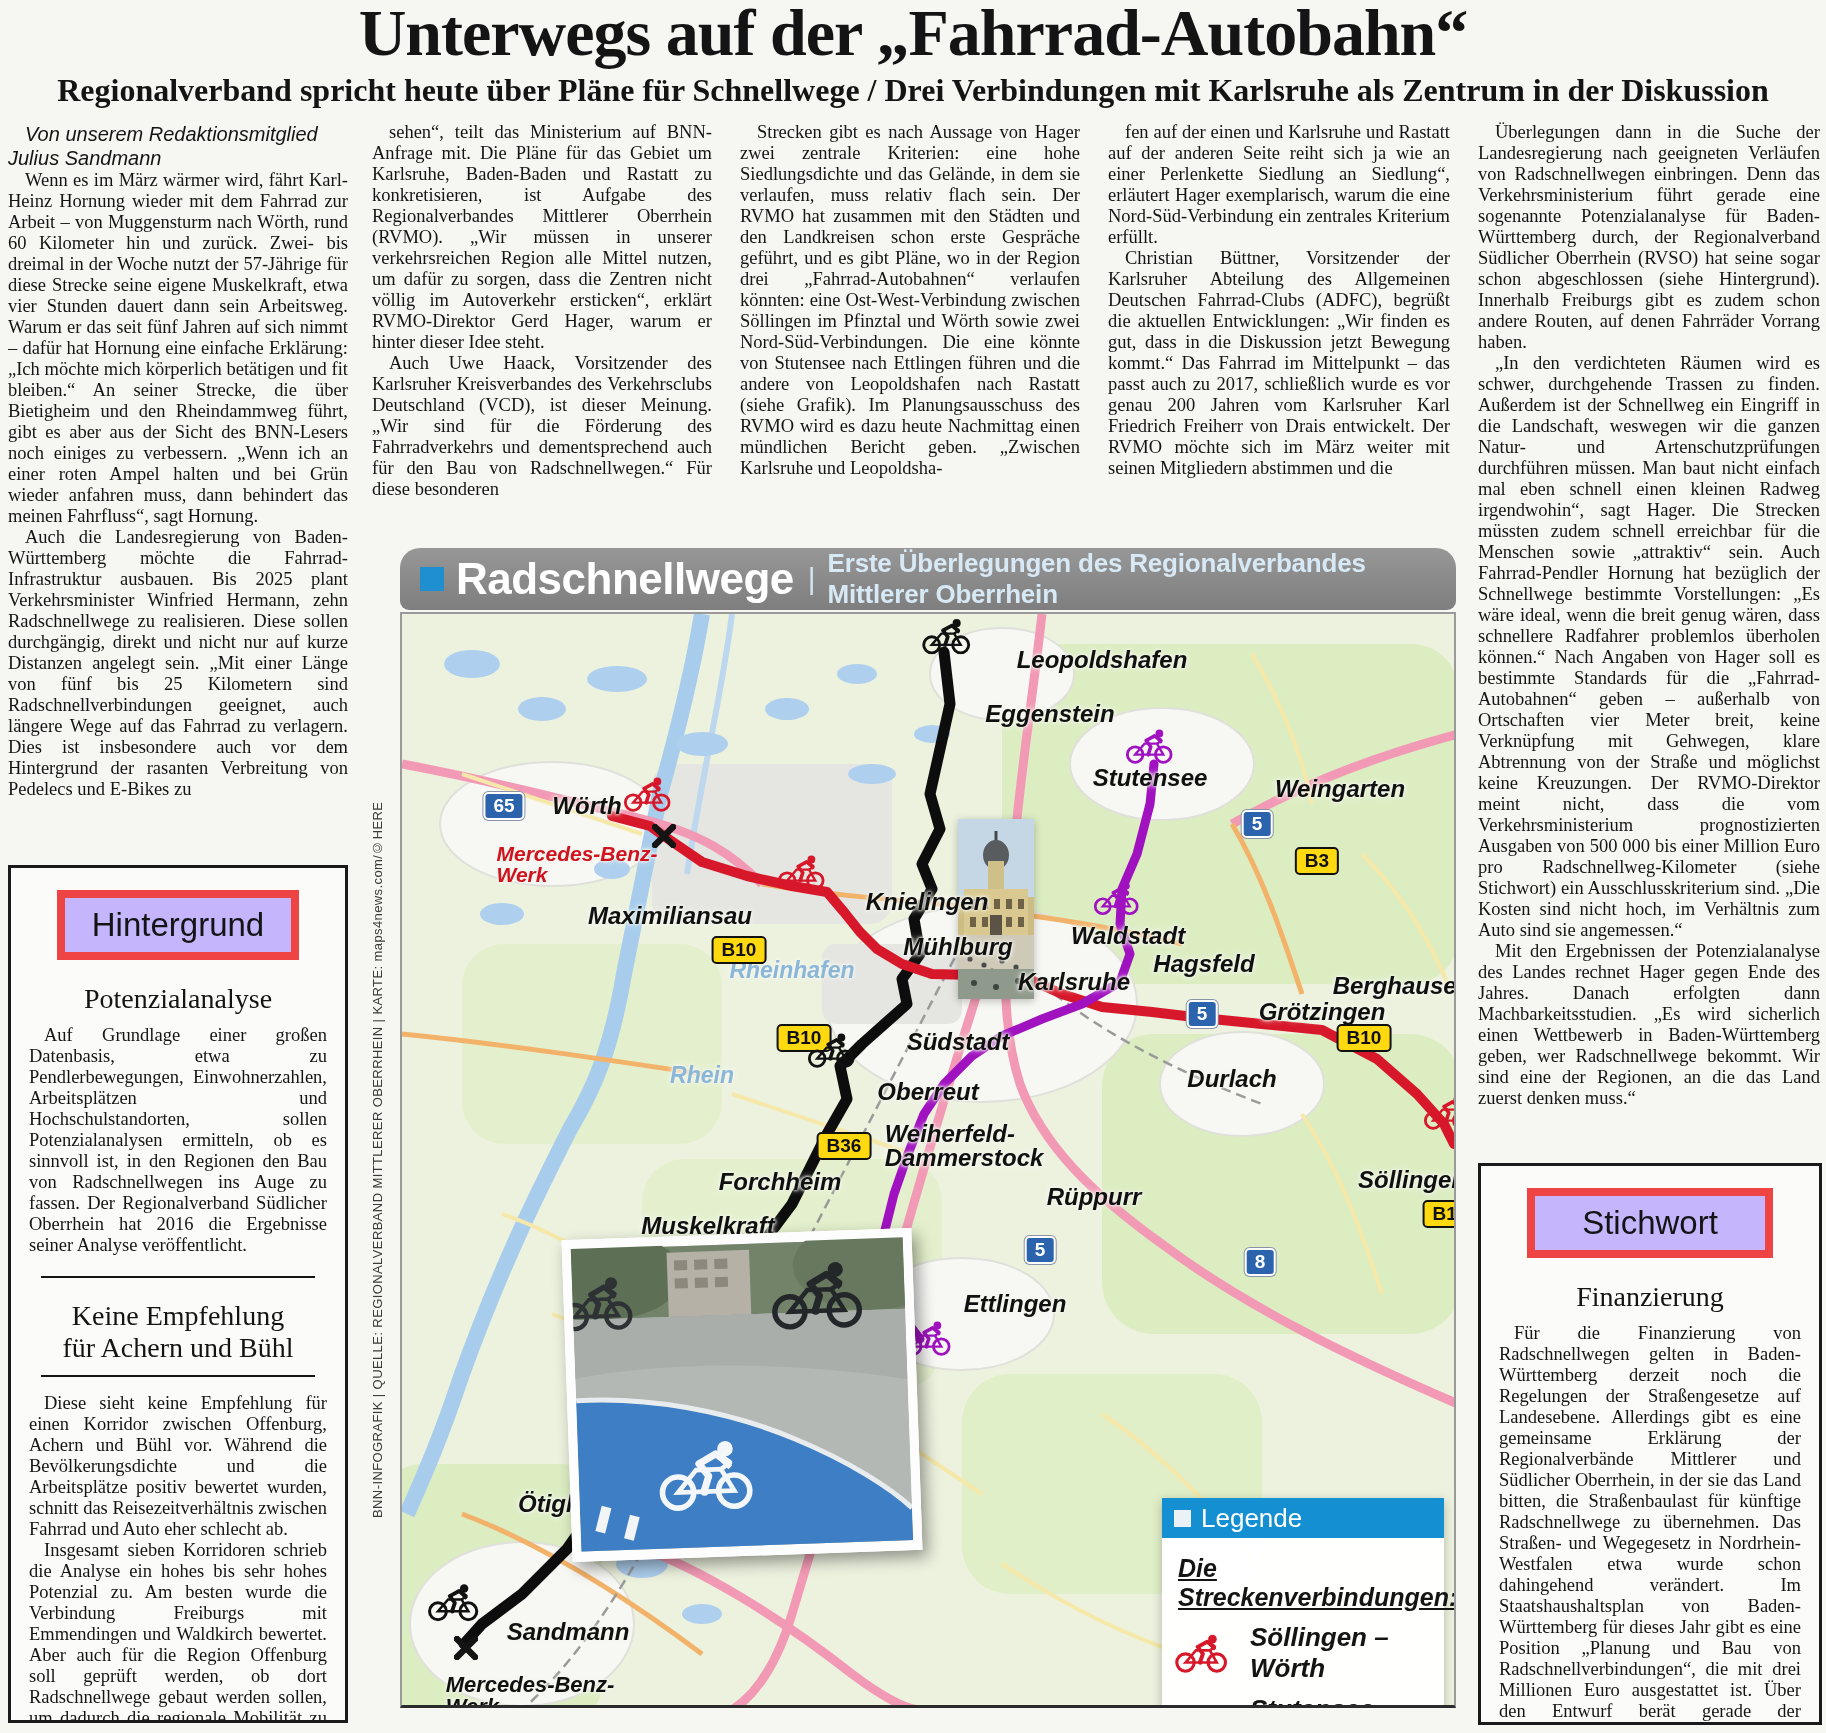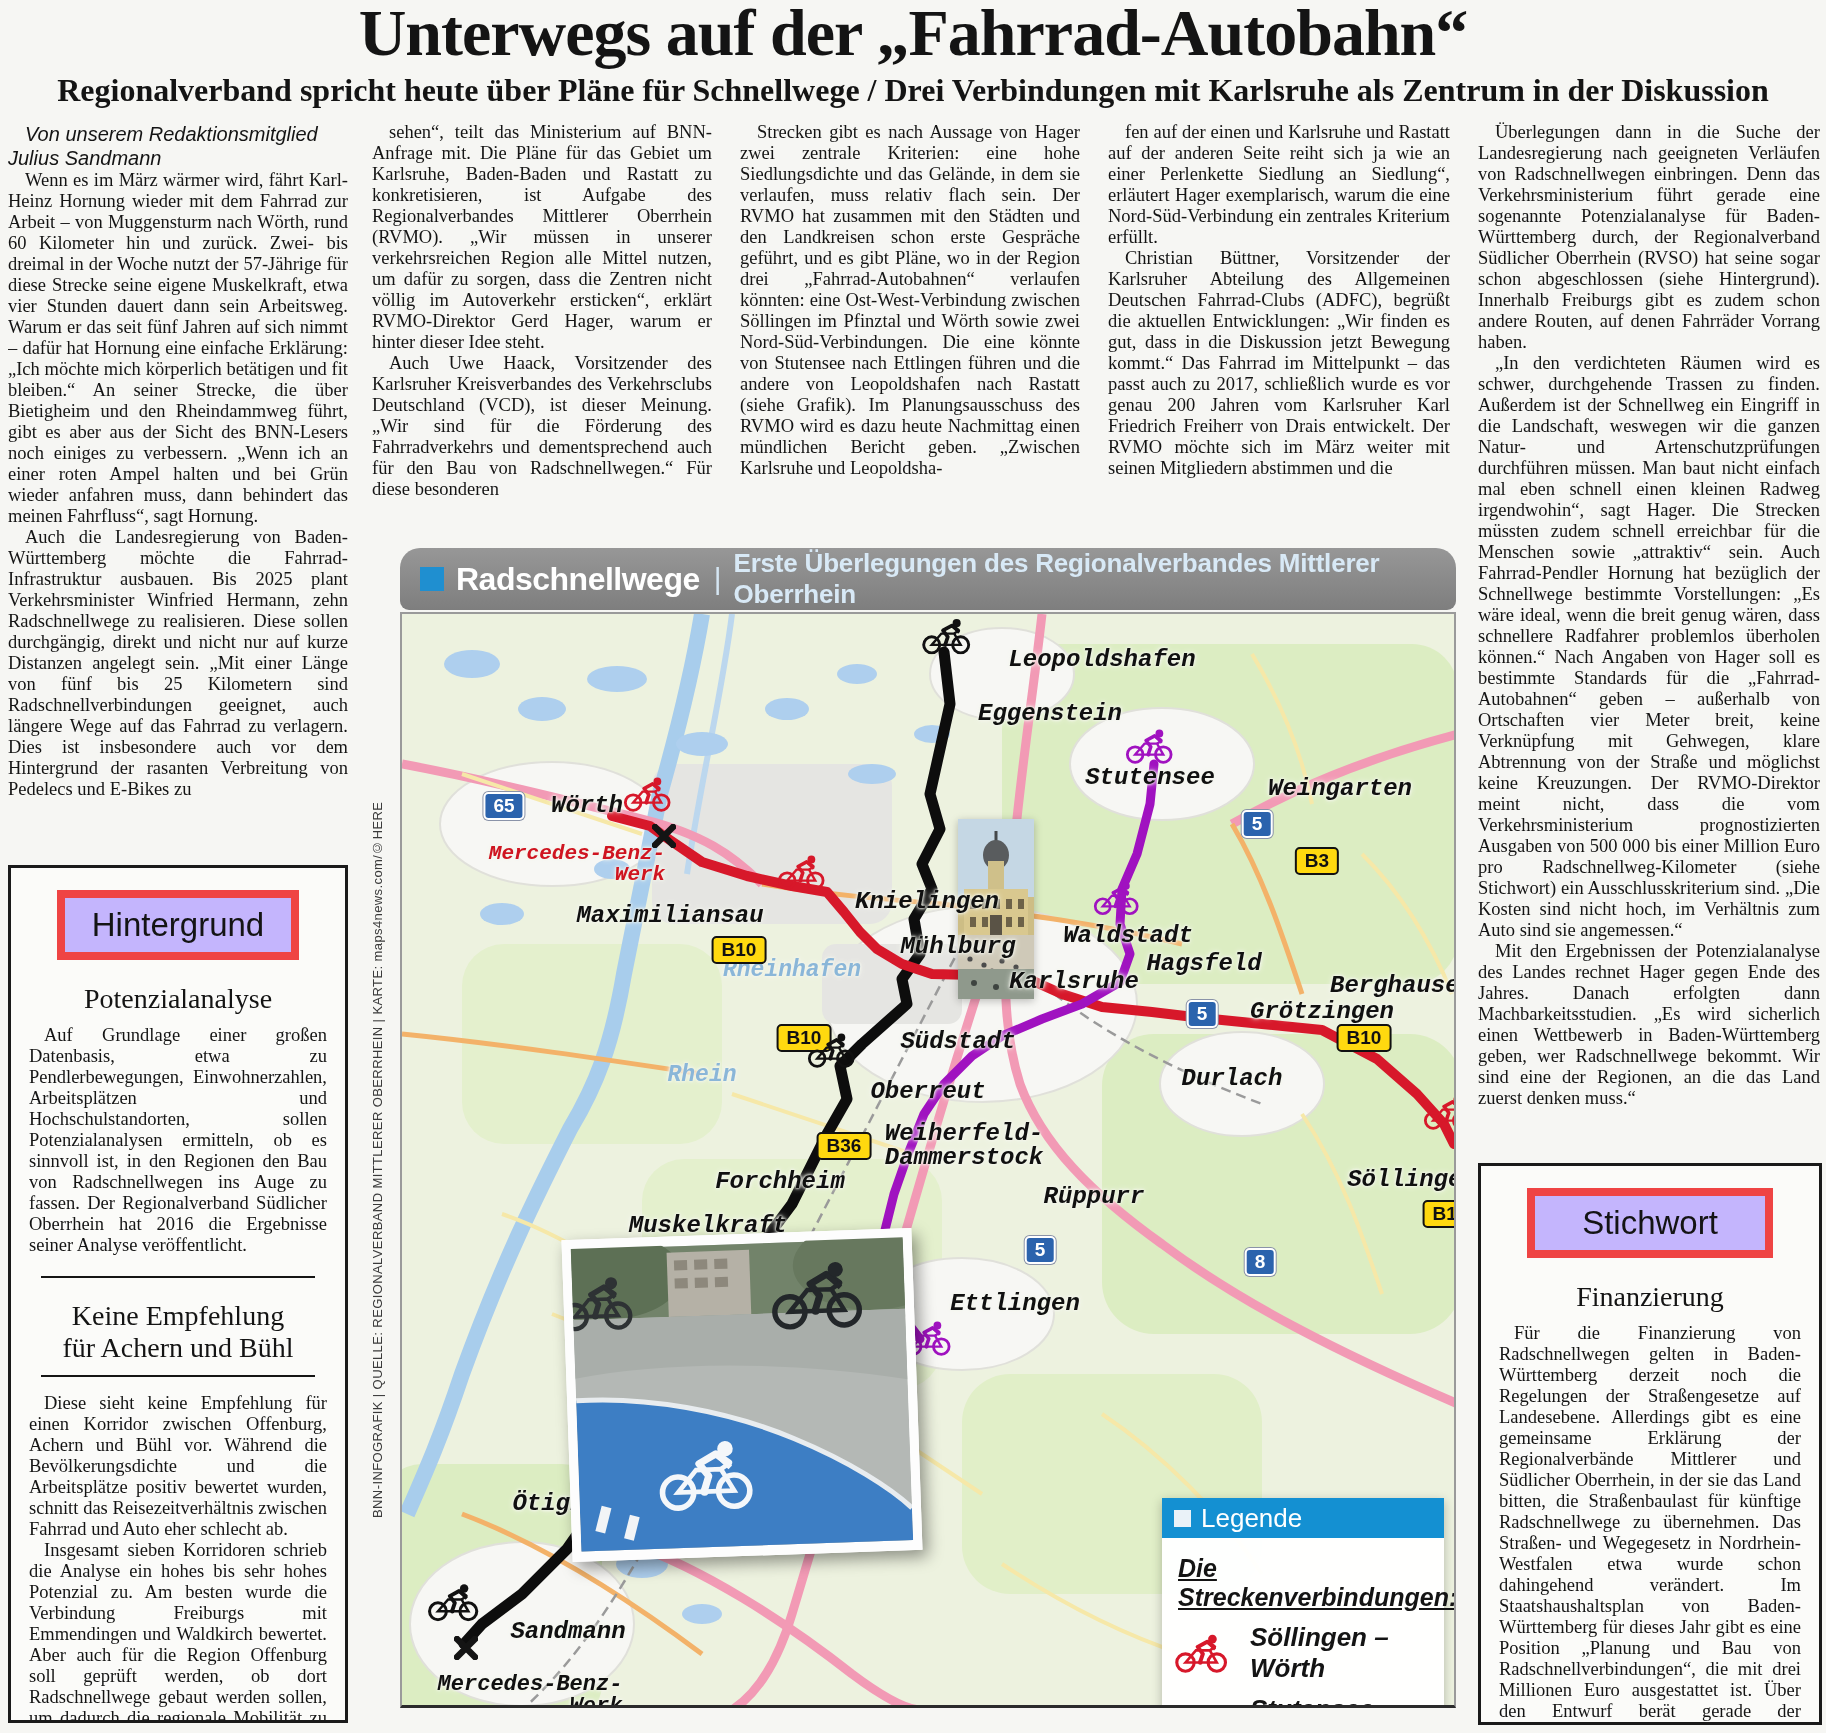--- a/index.html
+++ b/index.html
@@ -33,29 +33,29 @@
   .infobox p{margin:0;font-size:18.5px;line-height:21px;text-align:justify;text-indent:15px;hyphens:auto;}
   .rule{border:none;border-top:2px solid #151515;width:92%;margin:20px auto 4px auto;}
   
   .map-credit{position:absolute;left:370px;top:612px;height:1096px;width:24px;
       writing-mode:vertical-rl;transform:rotate(180deg);text-align:center;
       font-family:"Liberation Sans",sans-serif;font-size:13px;letter-spacing:.4px;color:#3a3a3a;}
   .map-header{position:absolute;left:400px;top:548px;width:1056px;height:62px;box-sizing:border-box;
       background:linear-gradient(#979797,#7e7e7e);border-radius:20px 20px 9px 9px;
       display:flex;align-items:center;padding:0 20px;font-family:"Liberation Sans",sans-serif;}
   .blue-square{width:24px;height:24px;background:#1f8fd0;margin-right:12px;flex:0 0 auto;}
-  .map-title{color:#fff;font-weight:700;font-size:32px;letter-spacing:-.5px;}
+  .map-title{color:#fff;font-weight:700;font-size:44px;letter-spacing:-.5px;}
   .map-sep{color:#d5e6f3;font-size:30px;font-weight:400;margin:0 12px 0 14px;}
   .map-subtitle{color:#d8e9f6;font-weight:700;font-size:26px;letter-spacing:-.2px;}
   .map-body{position:absolute;left:400px;top:612px;width:1056px;height:1096px;box-sizing:border-box;
       background:#edf2df;border:2px solid #9a9a9a;border-bottom:3px solid #2b2b2b;overflow:hidden;}
   .map-body svg.base{position:absolute;left:0;top:0;}
   .mlabel{position:absolute;transform:translate(-50%,-50%);z-index:30;
-      font-family:Liberation Mono, monospace;font-style:italic;font-weight:700;font-size:24px;
-      color:#101010;white-space:pre-line;text-align:right;line-height:1.02;
+      font-family:Liberation Sans, sans-serif;font-style:italic;font-weight:700;font-size:24px;
+      color:#101010;white-space:pre-line;text-align:left;line-height:1.02;
       text-shadow:0 0 3px #f4f6ee,0 0 3px #f4f6ee,0 0 6px #f4f6ee;}
   .mlabel.water{color:#8ab6d8;font-size:23px;}
   .mlabel.poi-red{color:#cf1420;font-size:21px;}
   .mlabel.poi-dark{color:#101010;font-size:22px;}
   .badge{position:absolute;transform:translate(-50%,-50%);z-index:31;
       font-family:"Liberation Sans",sans-serif;font-weight:700;font-size:19px;
       padding:1px 8px;border-radius:5px;white-space:nowrap;}
   .badge-b{background:#ffd90f;color:#111;border:2px solid #111;}
   .badge-a{background:#2b63ad;color:#fff;border:2px solid #fff;box-shadow:0 0 0 1px #8a93a8;}
   .bike-icon,.xmark{position:absolute;transform:translate(-50%,-50%);z-index:32;line-height:0;}

